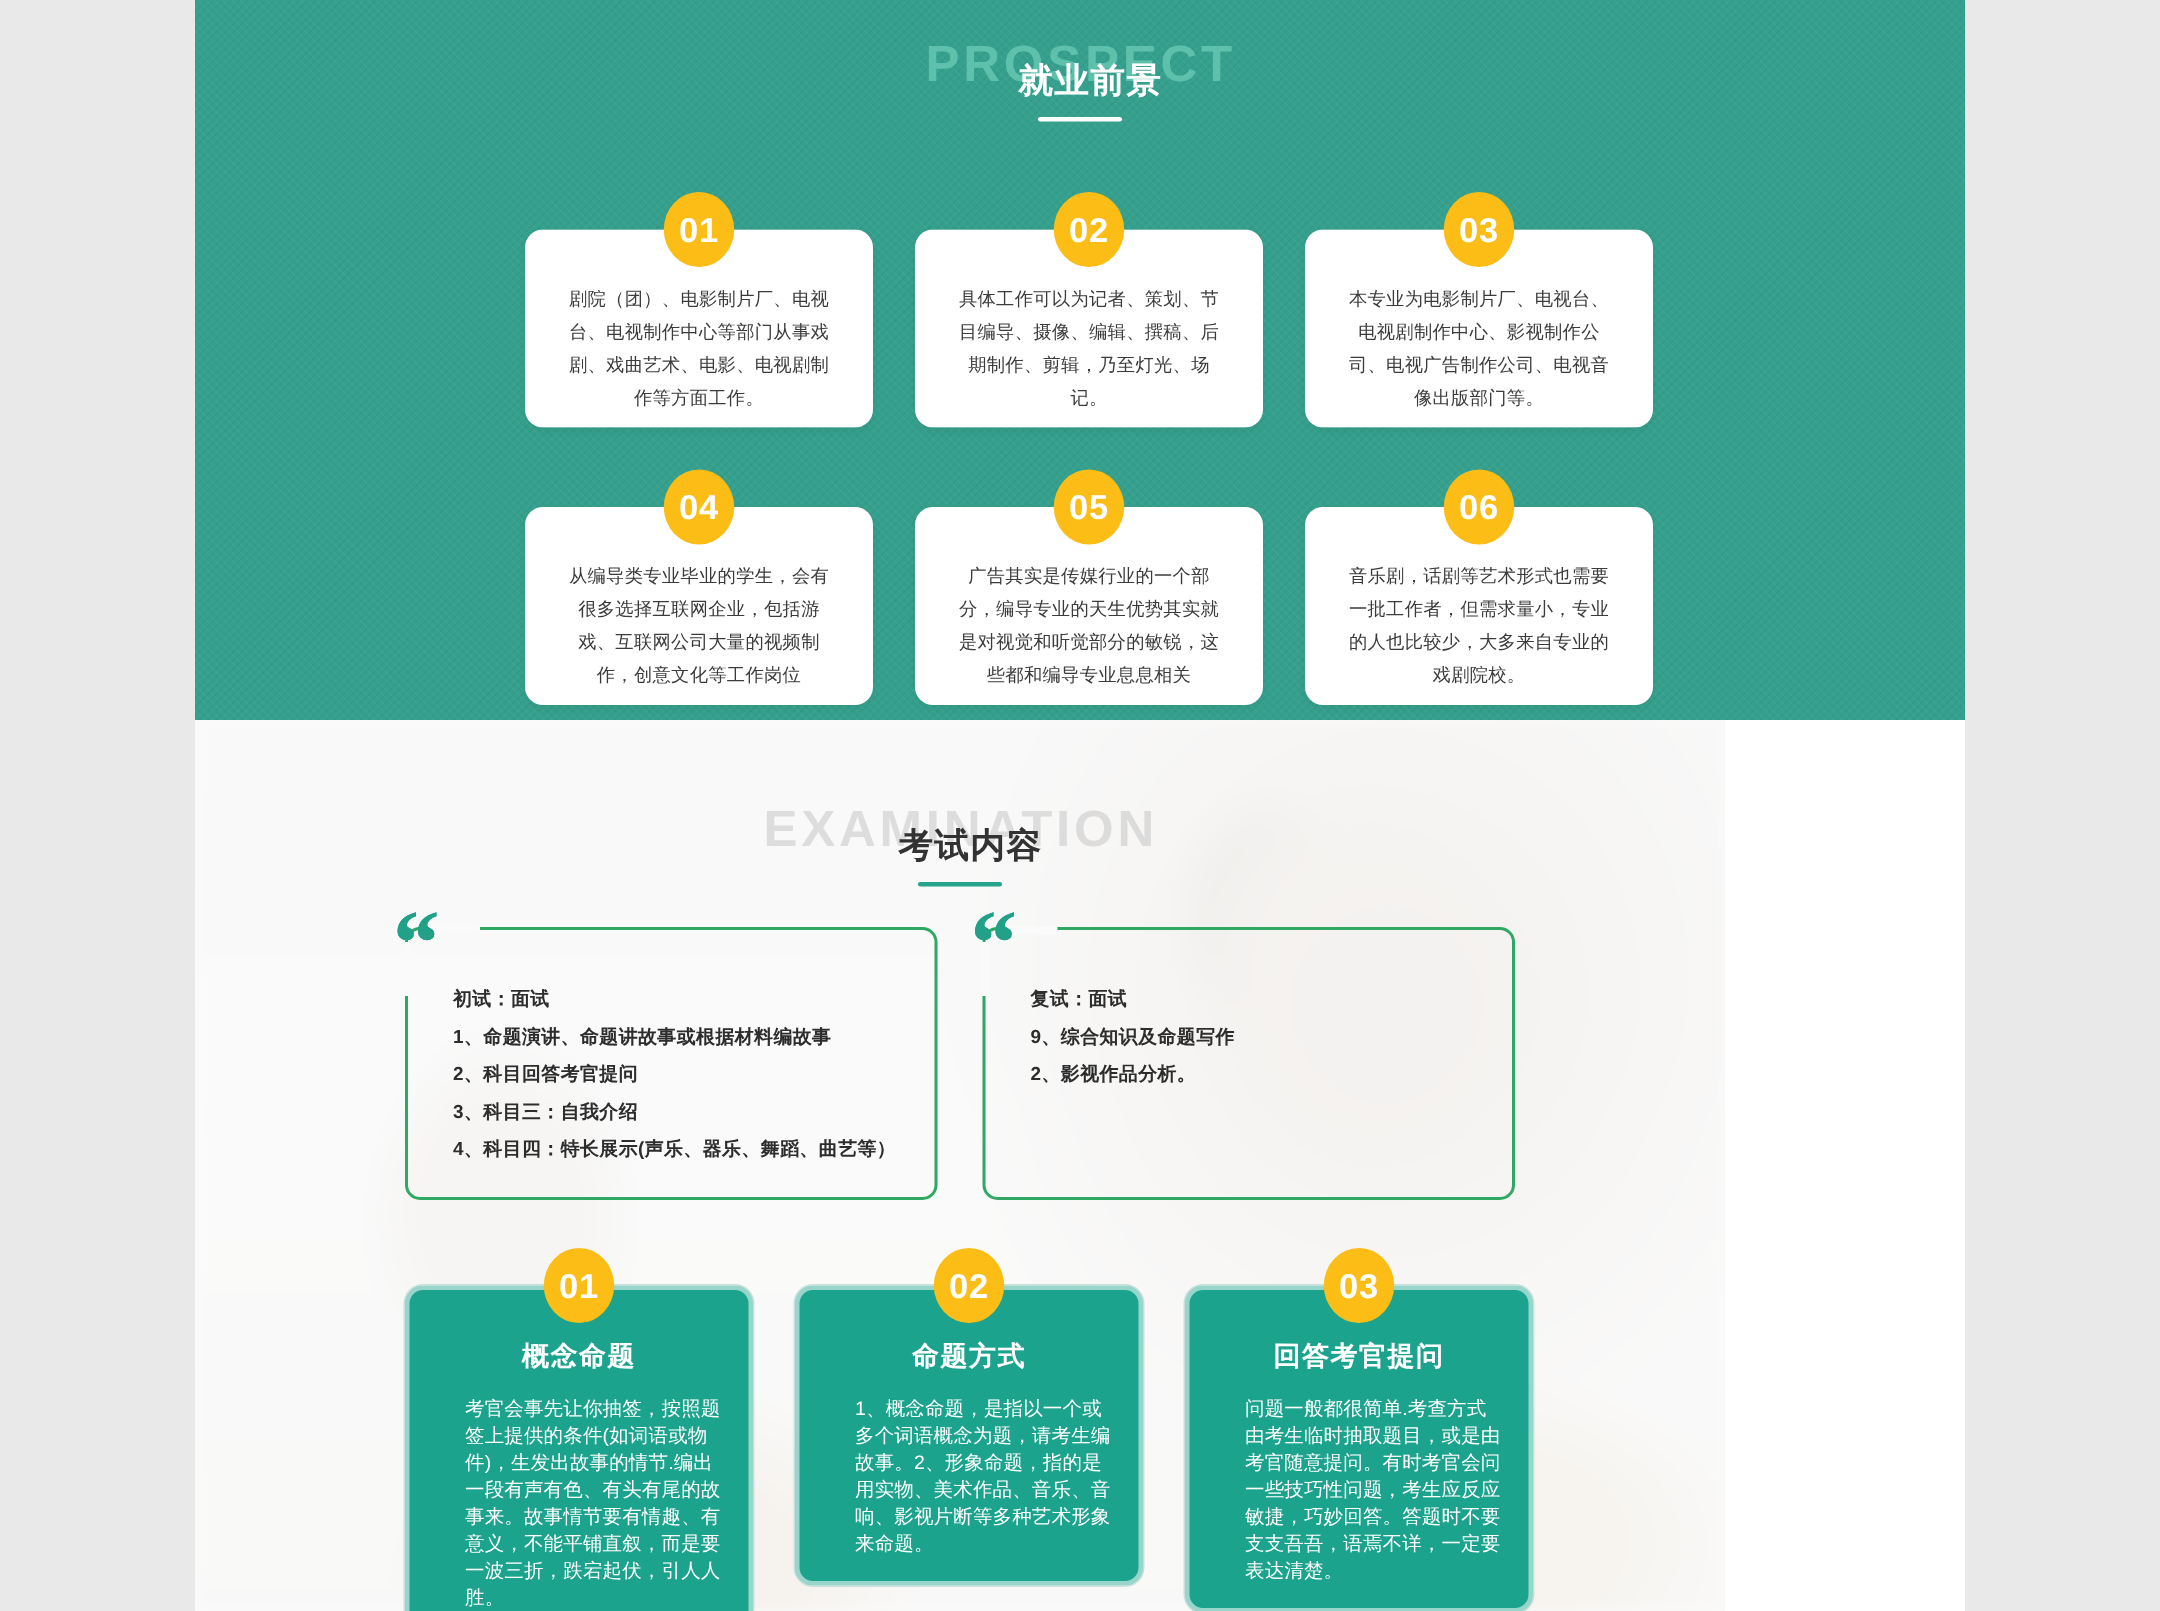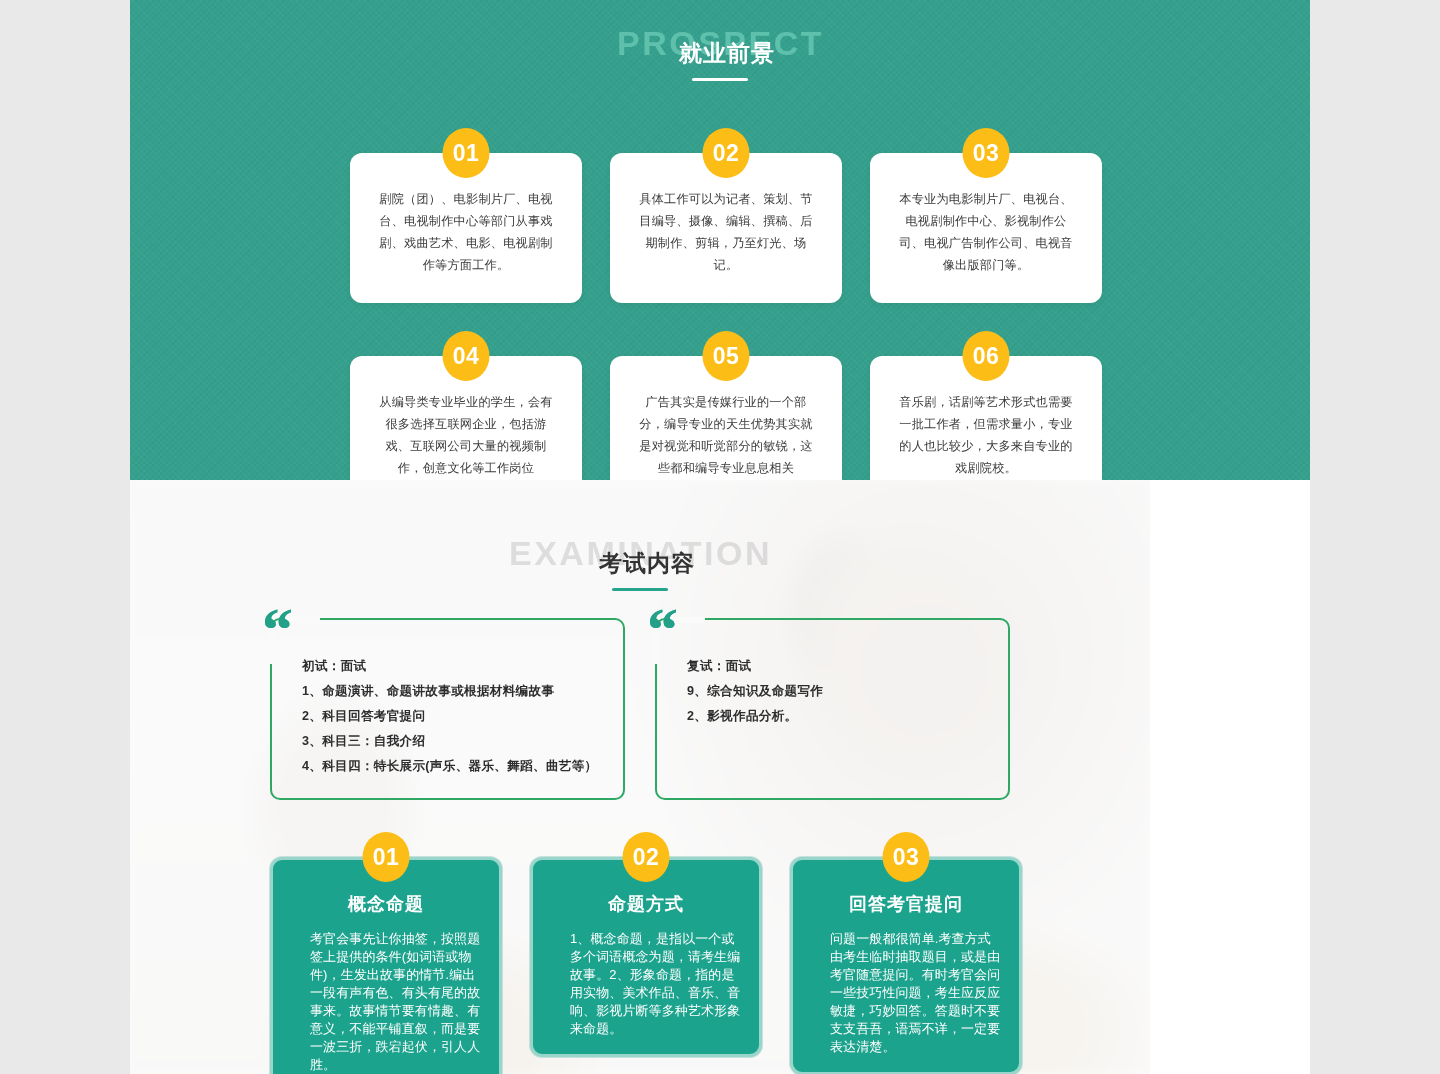--- a/index.html
+++ b/index.html
@@ -73,21 +73,21 @@
   .grid.row-top { margin-top: 38px; }
 
   .card-wrap { position: relative; padding-top: 25px; }
 
   .wcard {
     position: relative;
     background: #ffffff;
     border-radius: 12px;
     border: 3px solid rgba(255,255,255,0.30);
     min-height: 105px;
-    padding: 32px 22px 24px;
+    padding: 32px 22px 6px;
     display: flex;
     align-items: center;
     justify-content: center;
     box-shadow: 0 2px 6px rgba(0,0,0,0.06);
     font-family: Liberation Serif, serif;
   }
   .wcard p {
     font-size: 12.2px;
     line-height: 22px;
     color: #3b3b3b;

